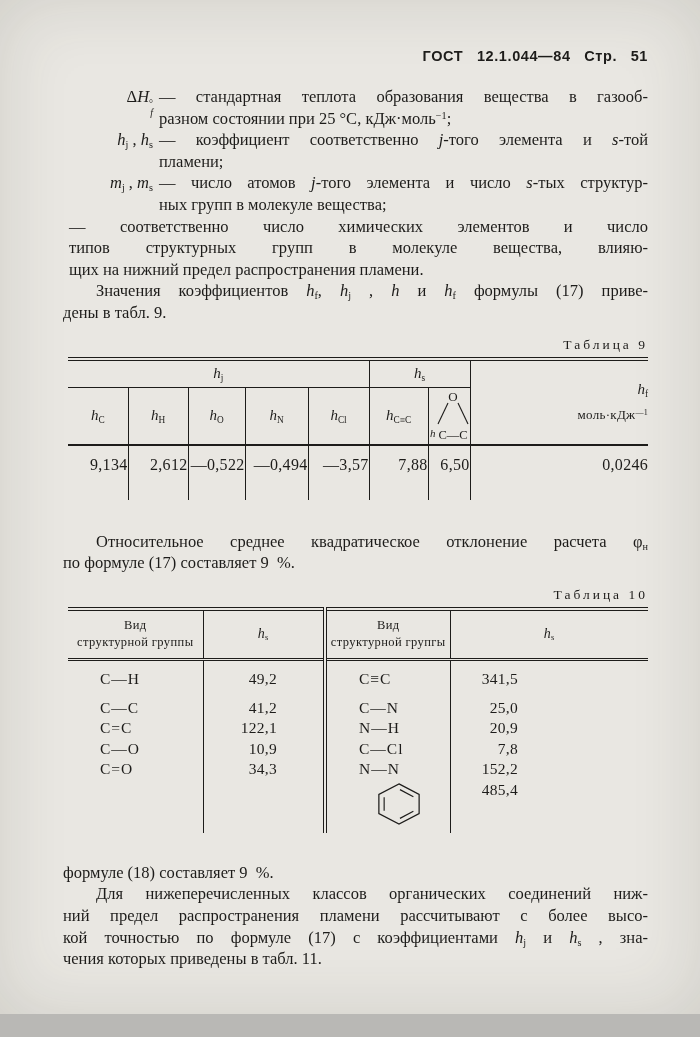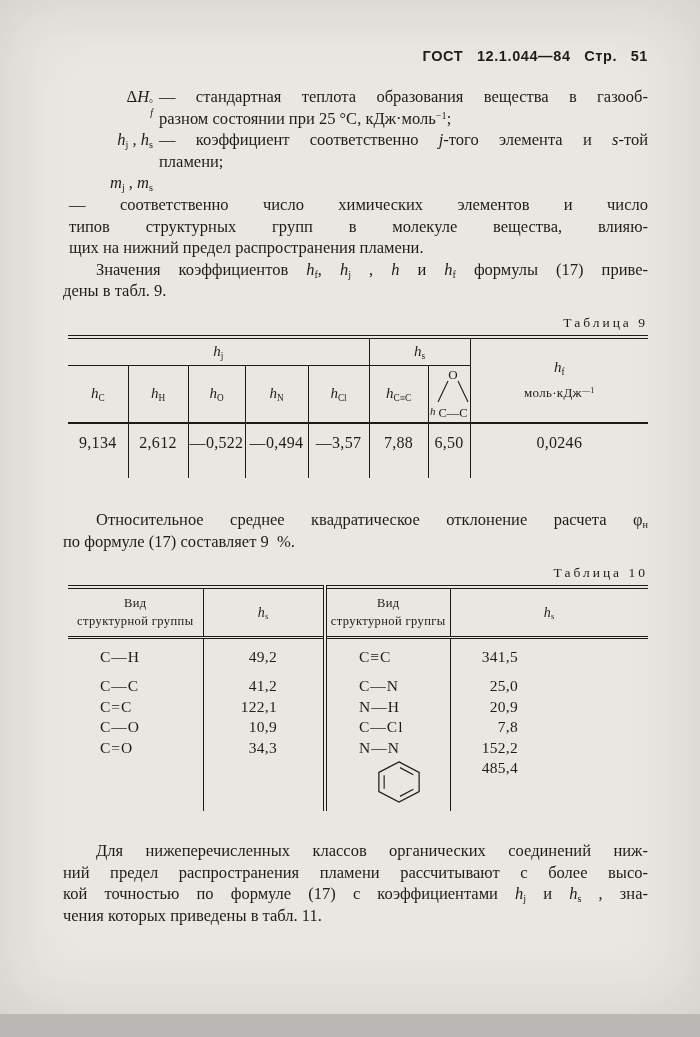--- a/index.html
+++ b/index.html
@@ -42,23 +42,23 @@
   .tlabel{text-align:right;font-size:13.5px;letter-spacing:3px;margin-top:13px;}
 
   
   table{border-collapse:collapse;table-layout:fixed;}
   .t9{width:580px;margin-left:5px;margin-top:4px;border-top:4px double #1d1c1a;}
   .t9 td{padding:0;text-align:center;vertical-align:middle;font-size:15px;}
   .t9 .br{border-right:1px solid #1d1c1a;}
   .t9 .grp td{height:26px;}
   .t9 .grp .bb{border-bottom:1px solid #1d1c1a;}
   .t9 .cols td{height:53px;border-bottom:2px solid #1d1c1a;}
-  .t9 .hf{border-bottom:2px solid #1d1c1a;line-height:1.7;}
+  .t9 .hf{border-bottom:2px solid #1d1c1a;line-height:1.7;text-align:right;}
   .t9 .hf .u{font-size:13px;letter-spacing:.3px;}
-  .t9 .vals td{height:44px;vertical-align:top;padding-top:10px;font-size:16px;letter-spacing:.3px;}
+  .t9 .vals td{height:44px;vertical-align:top;padding-top:10px;font-size:16px;letter-spacing:.3px;text-align:right;}
 
   
   .t10{width:580px;margin-left:5px;margin-top:4px;border-top:4px double #1d1c1a;}
   .t10 td{padding:0;font-size:15.5px;vertical-align:middle;}
   .t10 .br1{border-right:1px solid #1d1c1a;}
   .t10 .brD{border-right:4px double #1d1c1a;}
   .t10 .head td{height:47px;border-bottom:3px double #1d1c1a;
     font-size:12.5px;line-height:1.4;text-align:center;letter-spacing:.4px;}
   .t10 .head .hs{font-size:14px;}
   .t10 .b td{height:20.5px;vertical-align:top;}
@@ -93,20 +93,24 @@
     </div>
     <div class="def">
       <div class="term ln"><i>h</i><sub>j</sub> , <i>h</i><sub>s</sub></div>
       <div class="desc">
         <div class="ln jl">— коэффициент соответственно <i>j</i>-того элемента и <i>s</i>-той</div>
         <div class="ln ll">пламени;</div>
       </div>
     </div>
     <div class="def">
       <div class="term ln"><i>m</i><sub>j</sub> , <i>m</i><sub>s</sub></div>
+      <div class="desc">
+        <div class="ln jl">— число атомов <i>j</i>-того элемента и число <i>s</i>-тых структур-</div>
+        <div class="ln ll">ных групп в молекуле вещества;</div>
+      </div>
     </div>
     <div class="def">
       <div class="desc">
         <div class="ln jl">— соответственно число химических элементов и число</div>
         <div class="ln jl">типов структурных групп в молекуле вещества, влияю-</div>
         <div class="ln ll">щих на нижний предел распространения пламени.</div>
       </div>
     </div>
 
     <div class="para">
@@ -224,20 +228,21 @@
             <line x1="39" y1="30.5" x2="25" y2="38" stroke-width="1.2"></line>
             <line x1="8.5" y1="30" x2="8.5" y2="16" stroke-width="1.2"></line>
           </svg>
         </td>
         <td class="v rv">485,4</td>
       </tr>
     </tbody>
       </table>
 
     <div class="para mt2">
+      <div class="ln ll">формуле (18) составляет 9&nbsp;&nbsp;%.</div>
     </div>
     <div class="para">
       <div class="ln jl ind">Для нижеперечисленных классов органических соединений ниж-</div>
       <div class="ln jl">ний предел распространения пламени рассчитывают с более высо-</div>
       <div class="ln jl">кой точностью по формуле (17) с коэффициентами <i>h</i><sub>j</sub> и <i>h</i><sub>s</sub> , зна-</div>
       <div class="ln ll">чения которых приведены в табл. 11.</div>
     </div>
 
   </div>
 </div>

